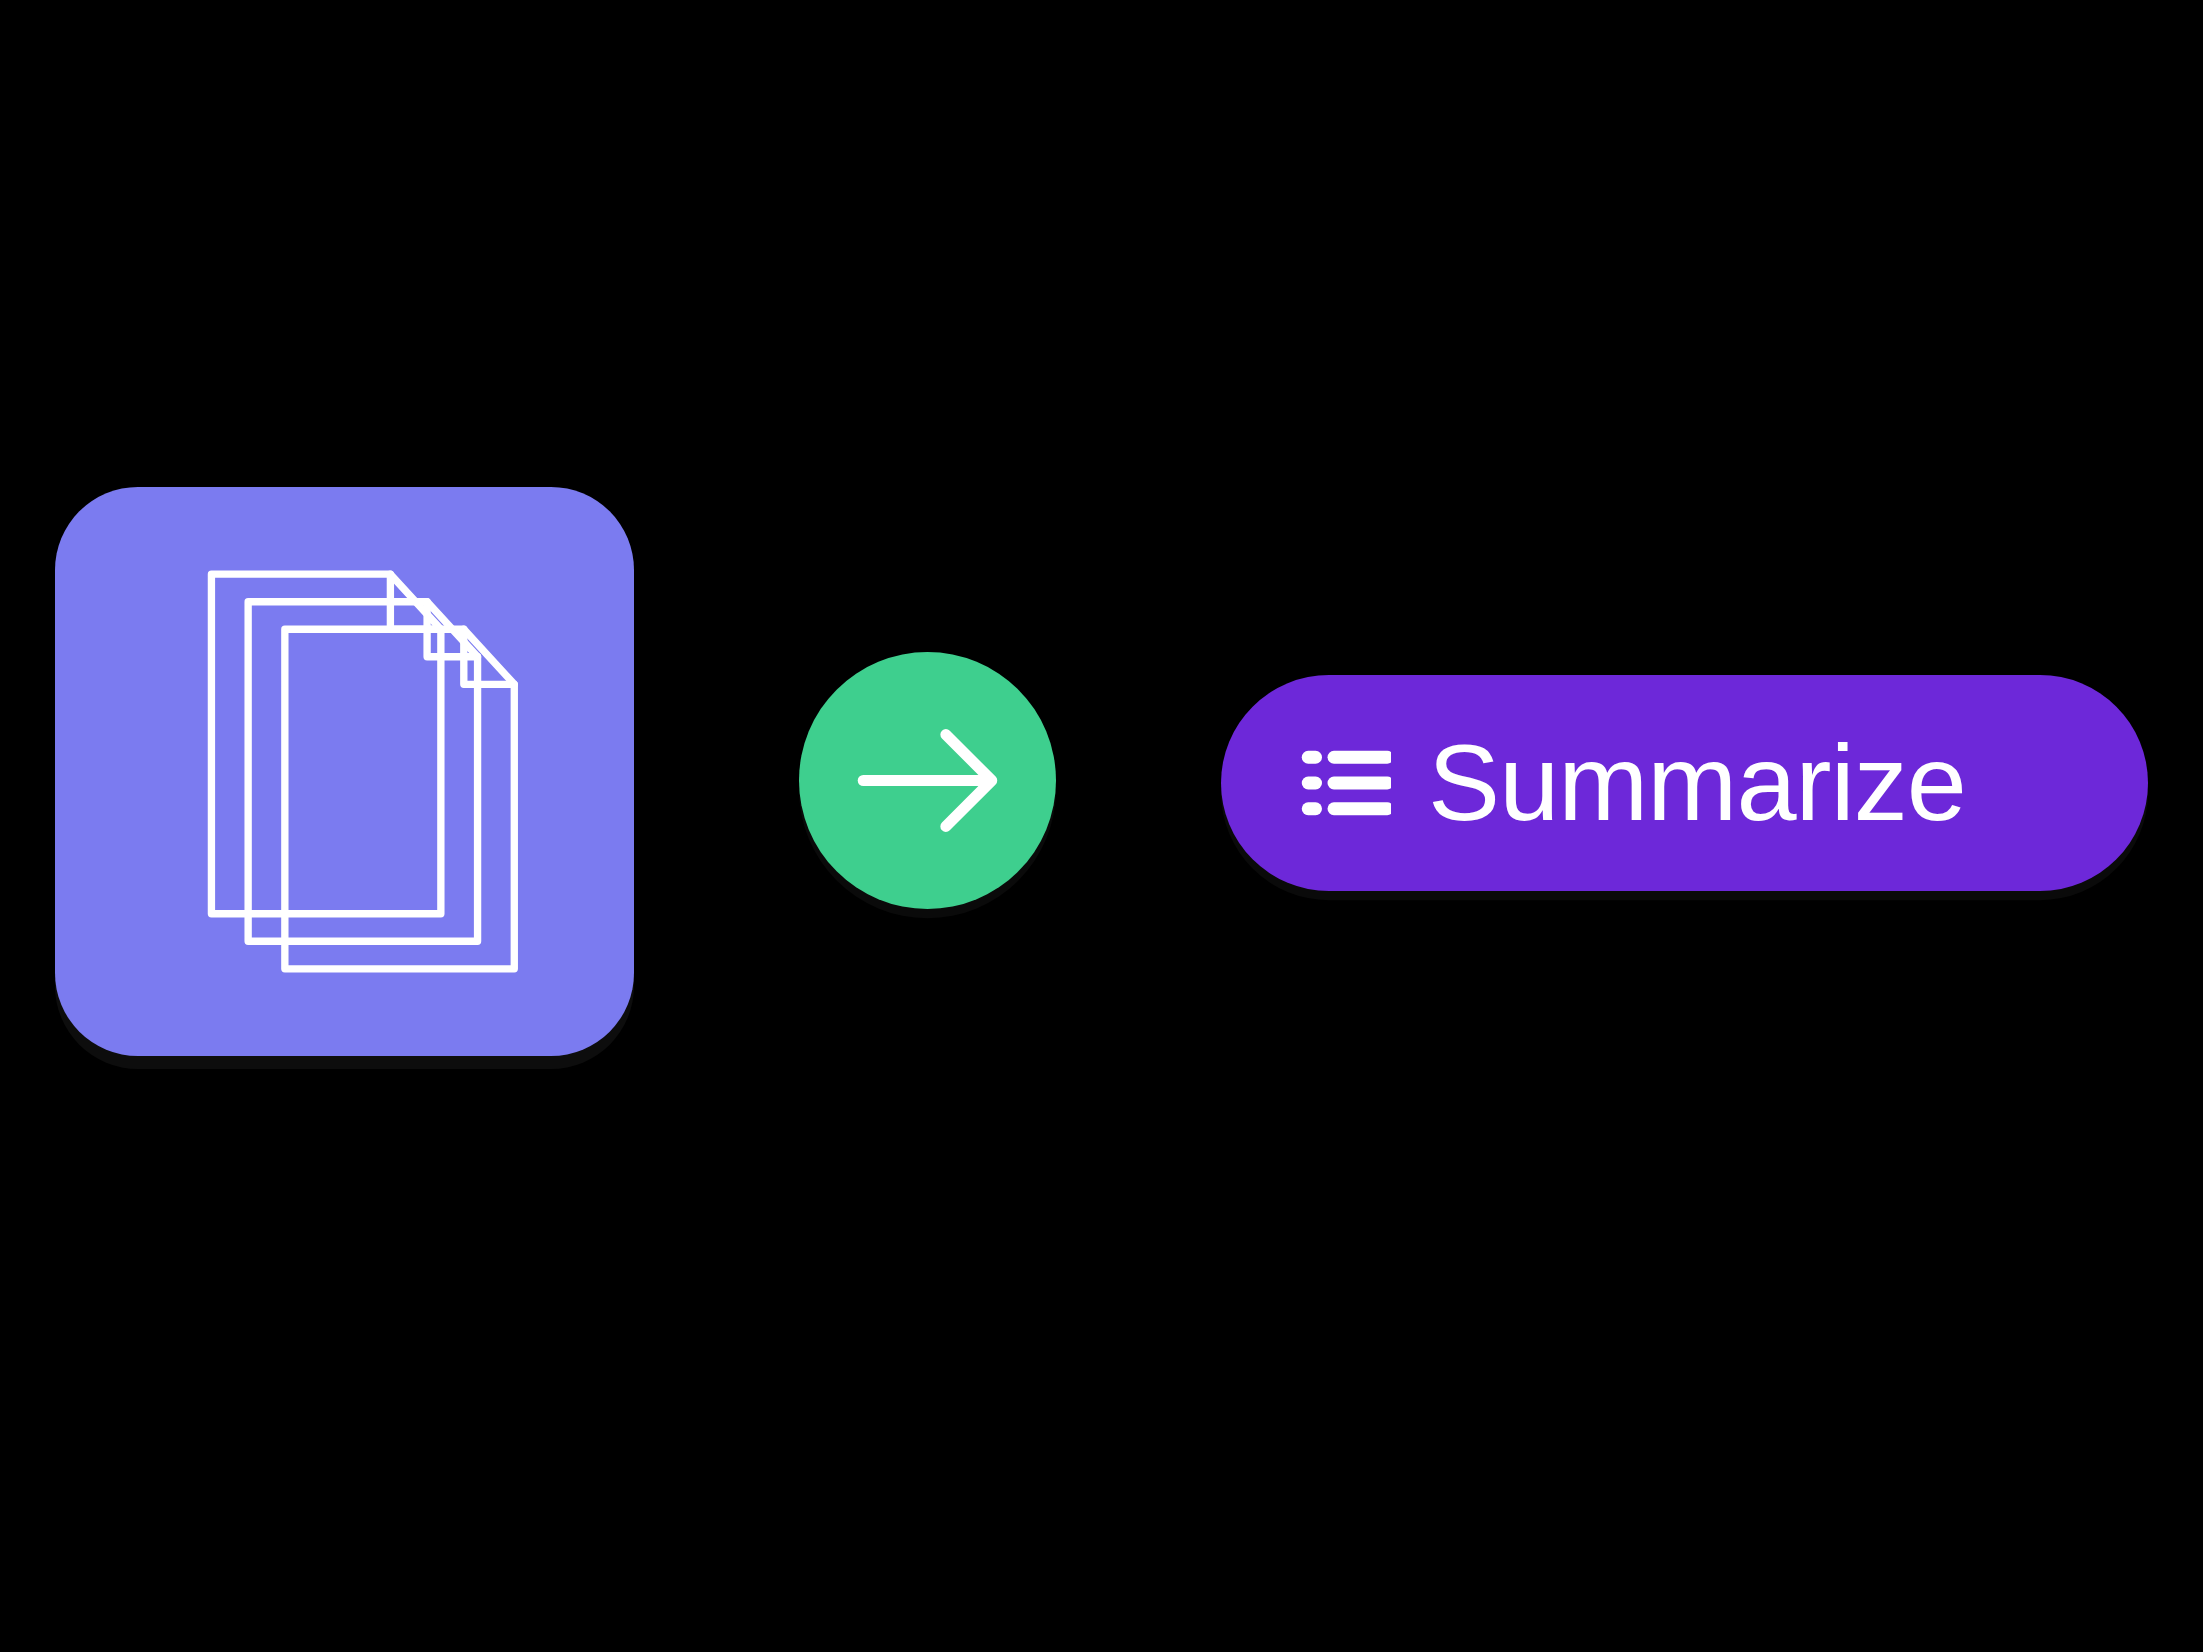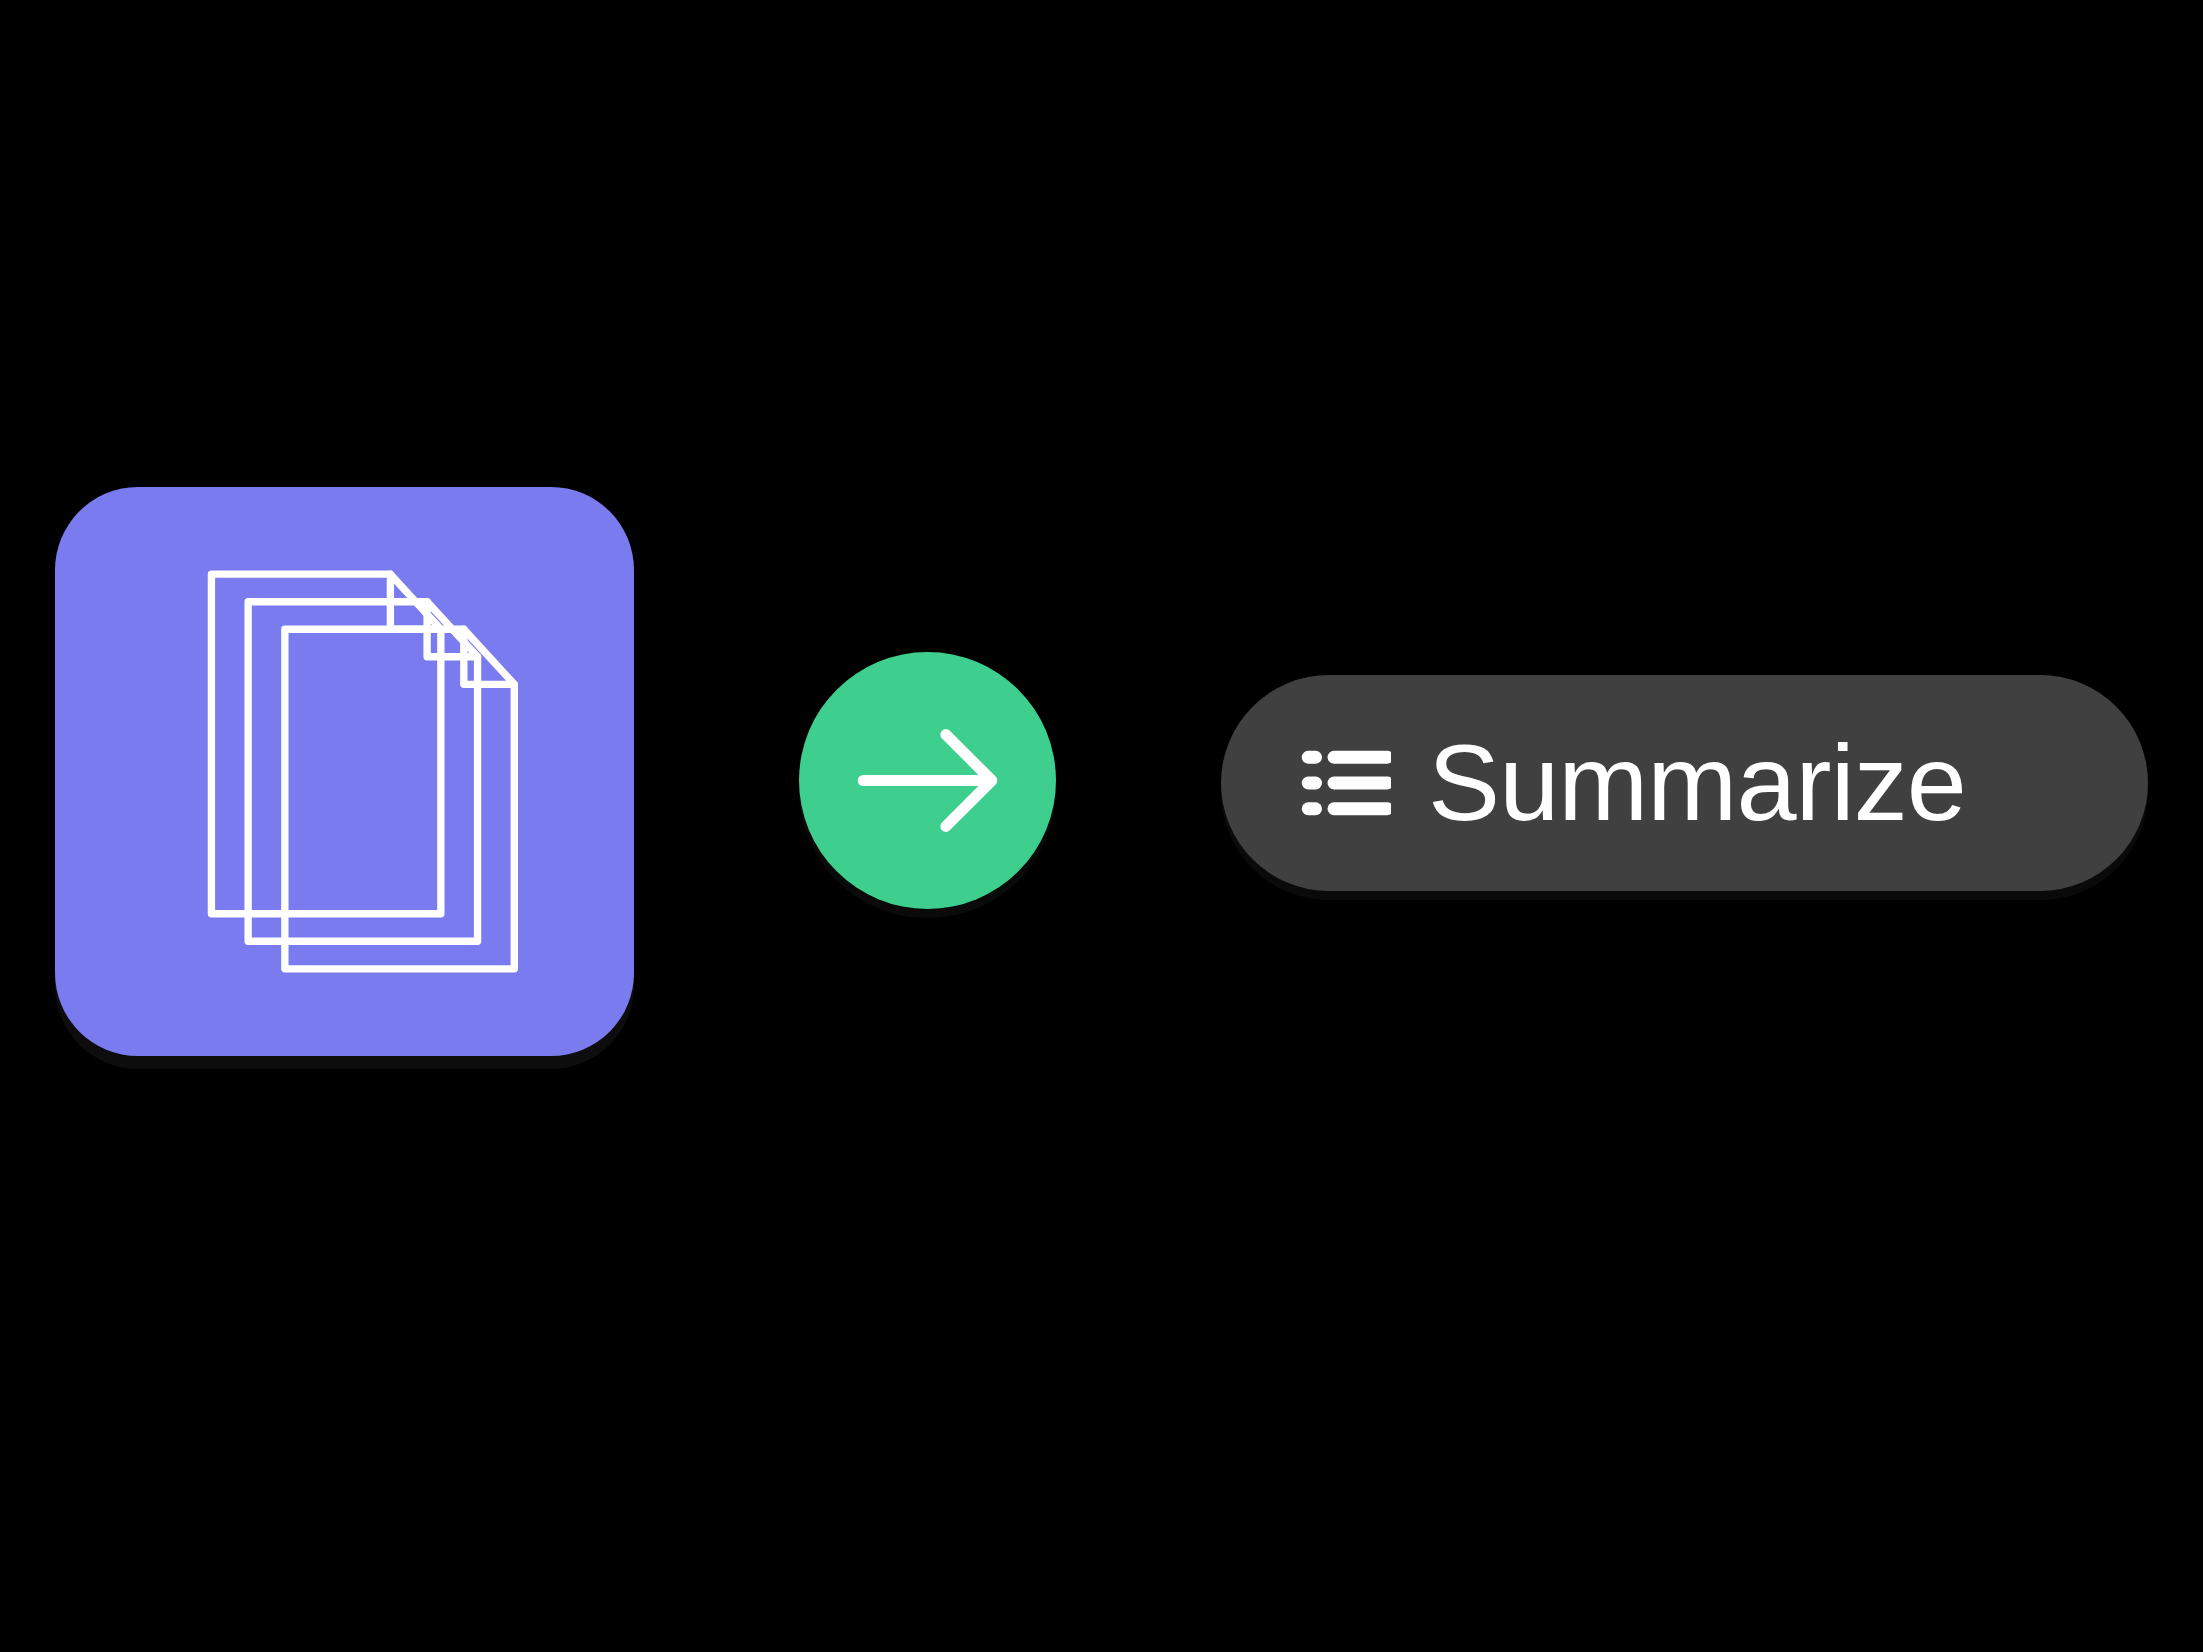--- a/index.html
+++ b/index.html
@@ -44,21 +44,21 @@
   }
   .arrow-circle svg { position:absolute; left:0; top:0; }
 
   
   .pill {
     position: absolute;
     left: 1221px;
     top: 675px;
     width: 927px;
     height: 216px;
-    background: #404040;
+    background: #6d28d9;
     border-radius: 129px;
     box-shadow: 0 9.2px 0 0 rgba(255,255,255,0.04), 0 9.2px 16.5px rgba(0,0,0,0.45);
     display: flex;
     align-items: center;
     gap: 37px;
     padding-left: 78px;
     box-sizing: border-box;
   }
   .pill .list-ico { position: relative; width: 92px; height: 92px; flex: 0 0 auto; }
   .pill .list-ico svg { position:absolute; left:0; top:0; }

